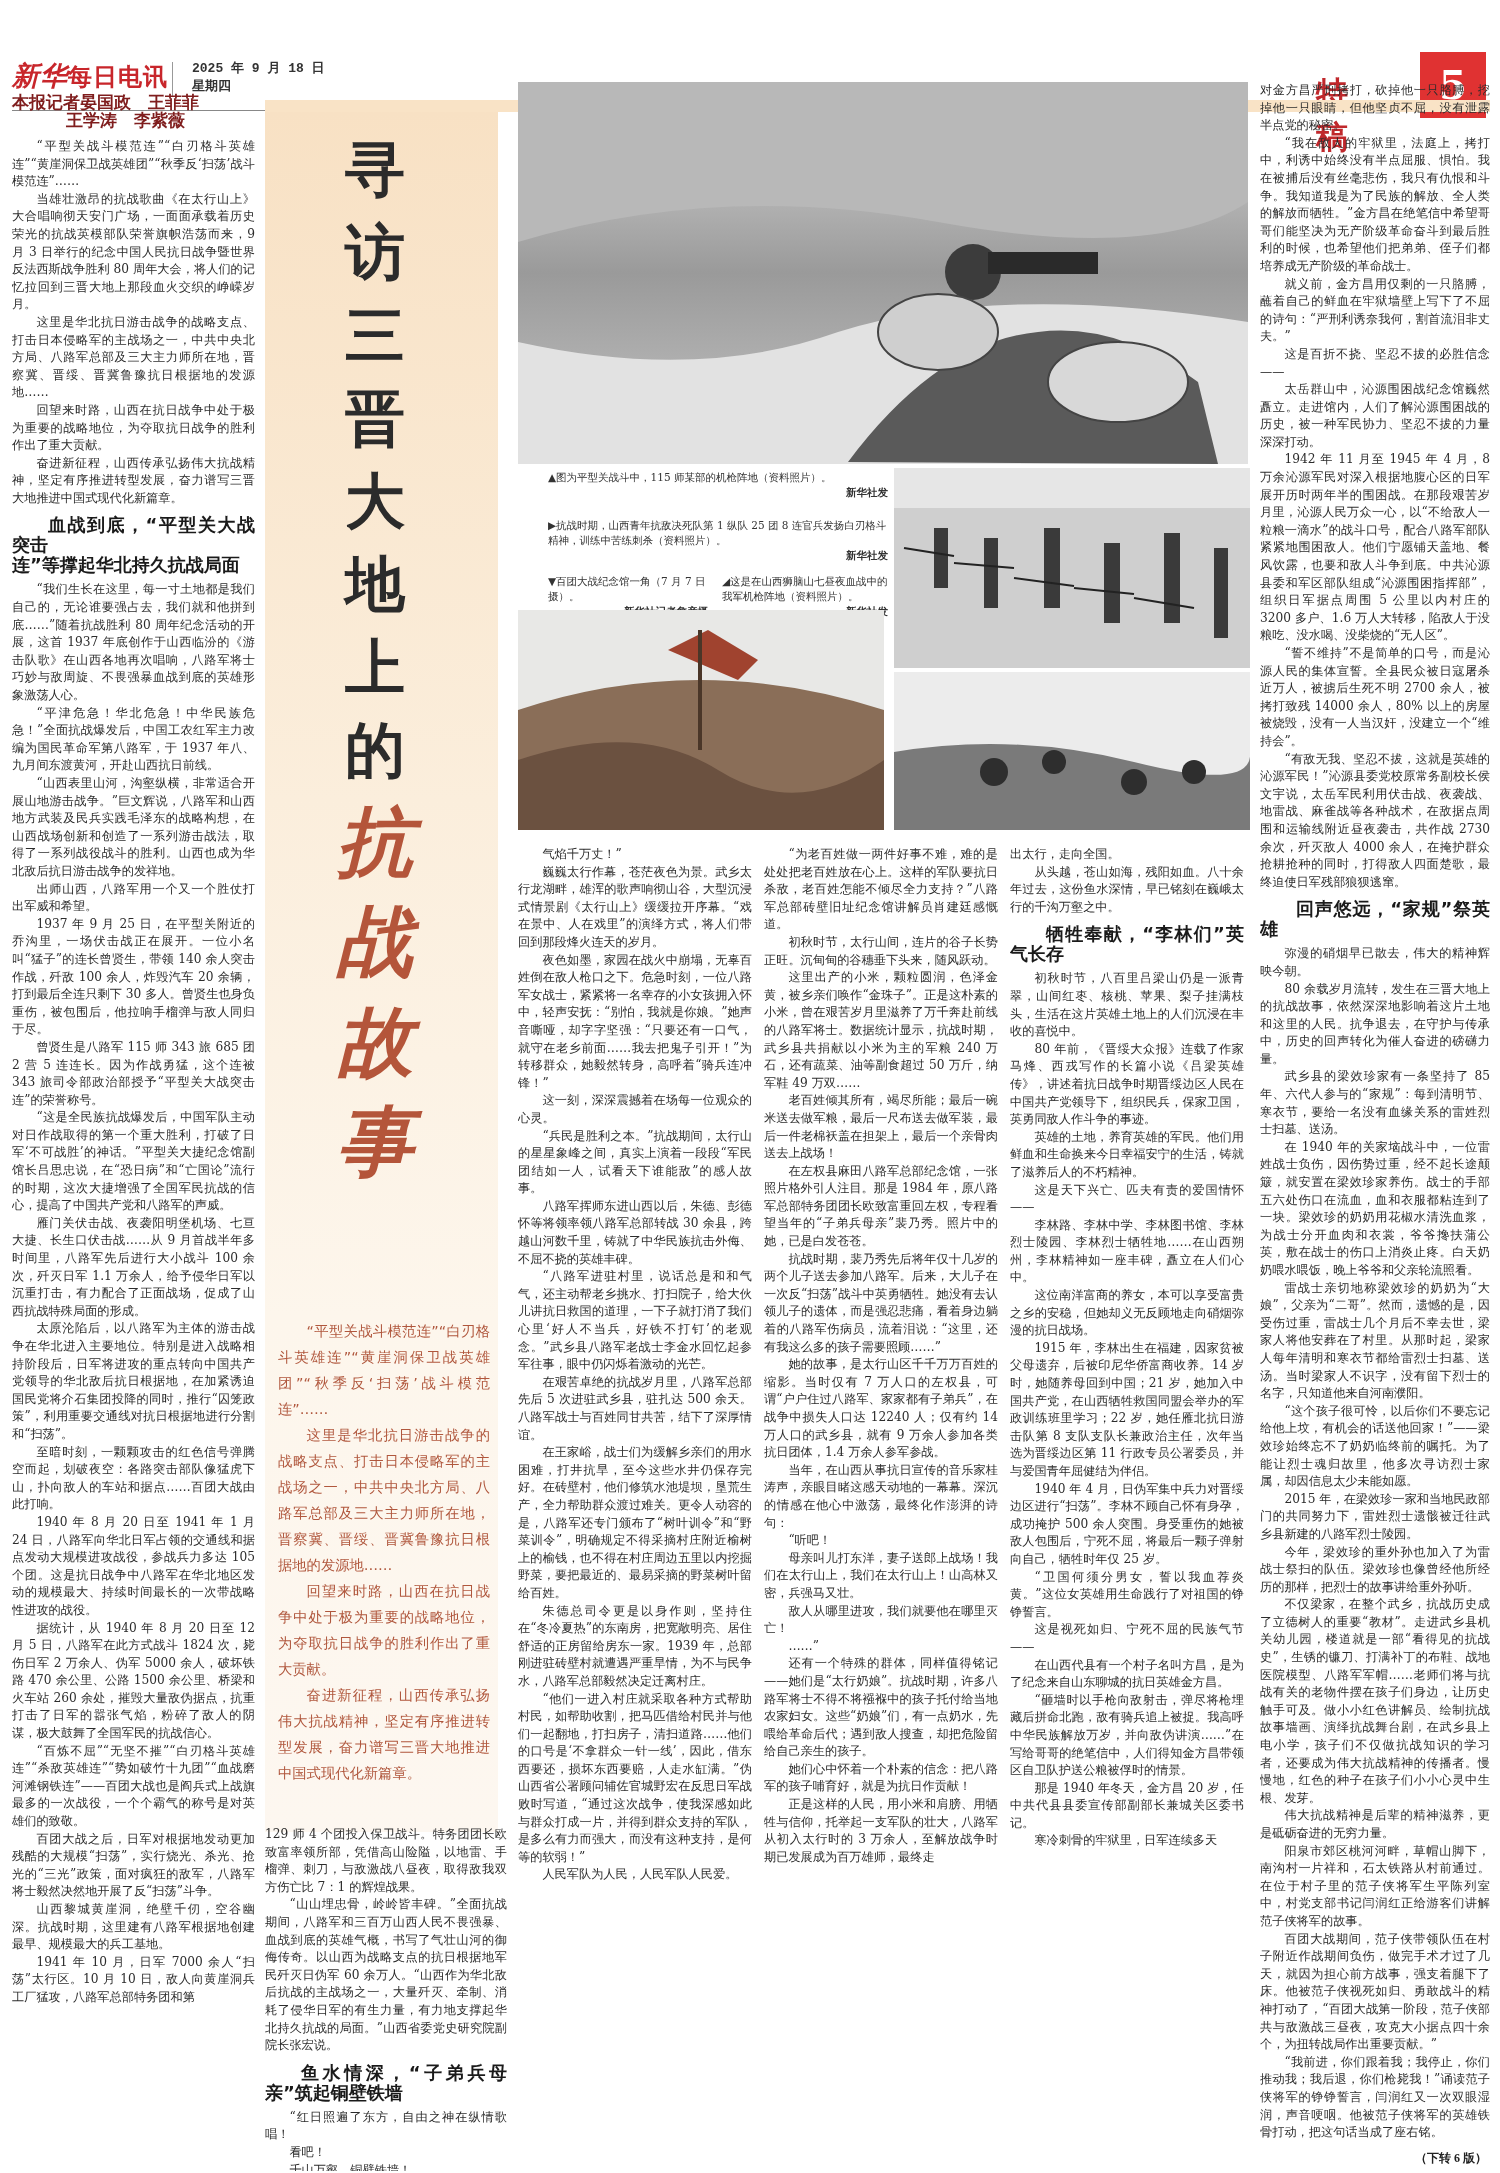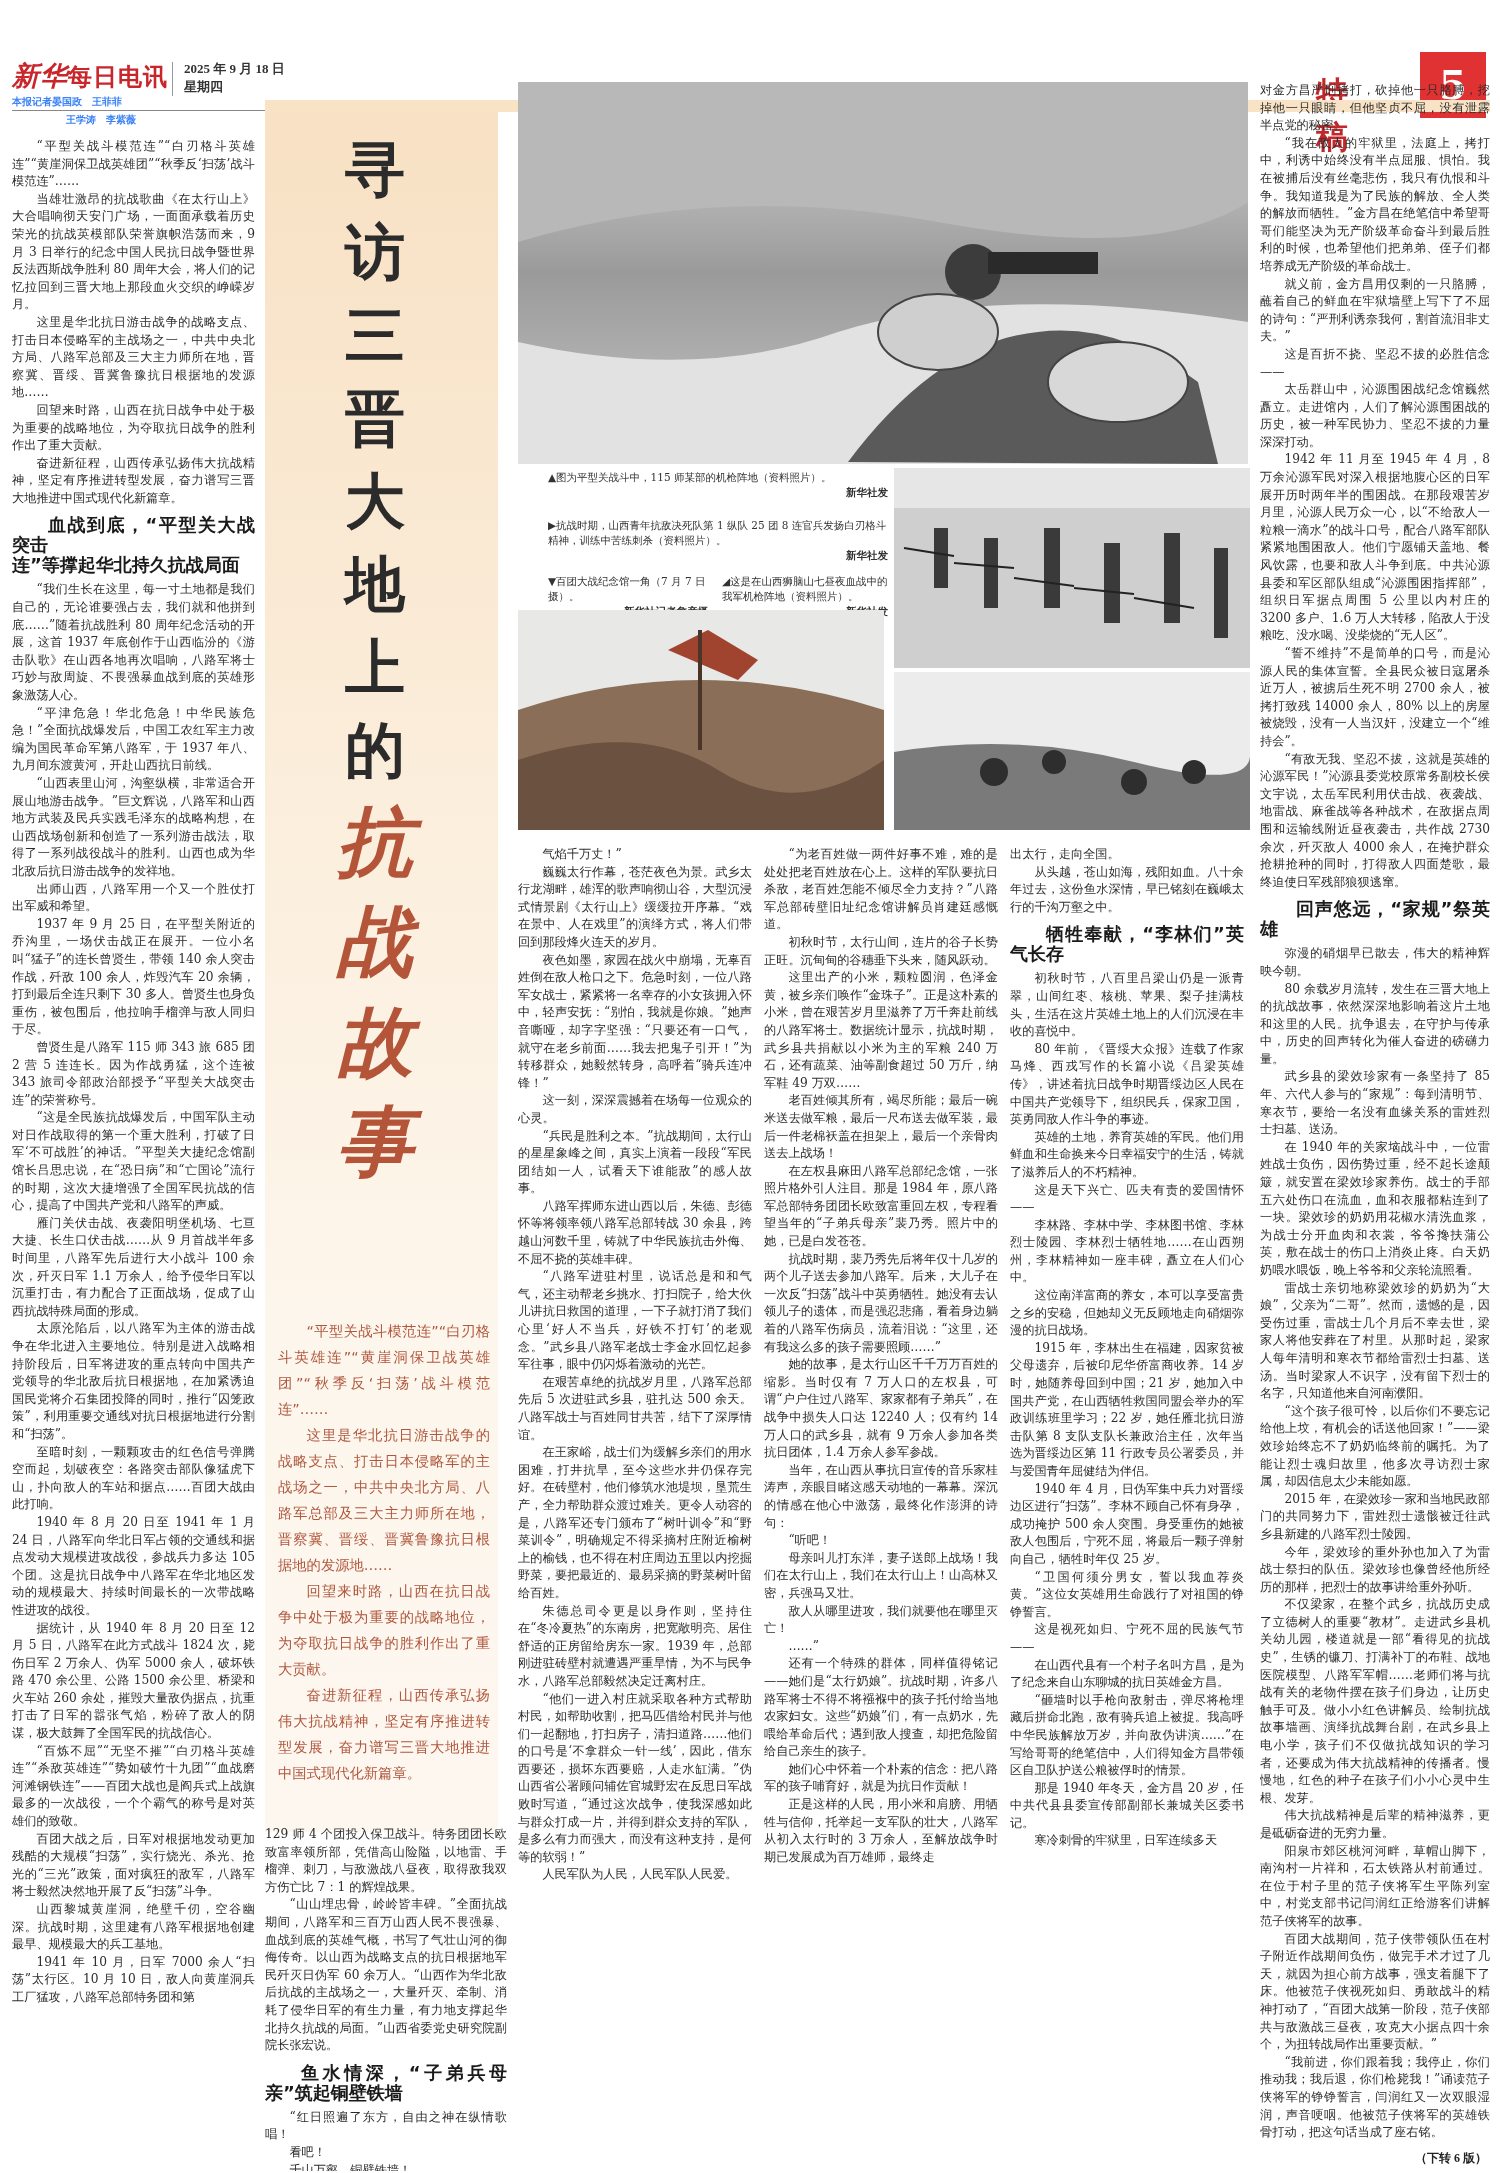--- a/index.html
+++ b/index.html
@@ -3,29 +3,29 @@
 <meta charset="utf-8">
 <style>
   * { box-sizing: border-box; margin: 0; padding: 0; }
   html, body { width: 1500px; height: 2173px; background: #ffffff; overflow: hidden; }
   body { font-family: "DejaVu Serif", "Liberation Serif", serif; color: #2a2a2a; position: relative; }
 
   .masthead { position: absolute; left: 0; top: 0; width: 1252px; height: 70px; margin-top: 36px; }
   .logo { position: absolute; left: 12px; top: 22px; font-family: "DejaVu Serif", serif; font-size: 27px; font-weight: bold; color: #c8262b; font-style: italic; letter-spacing: 1px; }
   .logo .sub { font-style: normal; font-size: 24px; }
   .mast-divider { position: absolute; left: 172px; top: 26px; width: 1px; height: 34px; background: #999; }
-  .mast-date { position: absolute; left: 184px; top: 24px; font-family: Liberation Serif, serif; font-size: 13px; font-weight: bold; color: #333; line-height: 18px; }
+  .mast-date { position: absolute; left: 192px; top: 24px; font-family: Liberation Mono, monospace; font-size: 13px; font-weight: bold; color: #333; line-height: 18px; }
   .mast-rule { position: absolute; left: 12px; top: 74px; width: 310px; height: 1px; background: #888; }
   .mast-rule2 { position: absolute; left: 1140px; top: 74px; width: 180px; height: 1px; background: #888; }
   .section-name { position: absolute; left: 1316px; top: 36px; font-size: 32px; font-weight: bold; color: #c0282c; letter-spacing: 14px; font-family: "DejaVu Serif", serif; }
   .page-num { position: absolute; left: 1420px; top: 16px; width: 66px; height: 66px; background: #e03232; color: #fff; font-size: 40px; font-weight: bold; text-align: center; line-height: 66px; font-family: "DejaVu Serif", serif; }
 
   .cream-band { position: absolute; left: 265px; top: 100px; width: 1225px; height: 12px; background: #f9e3c6; }
 
-  .byline { position: absolute; left: 12px; top: 93px; width: 240px; font-family: "DejaVu Sans", sans-serif; font-size: 10px; font-weight: bold; color: #3b82f6; line-height: 18px; }
+  .byline { position: absolute; left: 12px; top: 93px; width: 240px; font-family: "DejaVu Sans", sans-serif; font-size: 17px; font-weight: bold; color: #7f1d1d; line-height: 18px; }
   .byline .l2 { padding-left: 54px; }
 
   .col { position: absolute; font-size: 12.2px; line-height: 17.6px; text-align: justify; color: #2c2c2c; overflow: hidden; }
   .col p { text-indent: 2em; margin: 0; }
   .col h3 { font-family: "DejaVu Sans", sans-serif; font-size: 18px; font-weight: bold; color: #1a1a1a; line-height: 20px; margin: 8px 0 6px 0; text-indent: 2em; }
   .col h3 .second { display: block; text-indent: 0; }
 
   .title-panel { position: absolute; left: 265px; top: 112px; width: 233px; height: 1720px; background: linear-gradient(180deg, #f8e1c4 0%, #fbeedc 40%, #fdf6ec 70%, #fdf7f0 100%); }
   .title-vert { position: absolute; left: 315px; top: 128px; width: 120px; text-align: center; }
   .title-vert .char { display: block; font-family: "DejaVu Serif", serif; font-weight: bold; font-size: 60px; line-height: 83px; color: #2b2b2b; }

